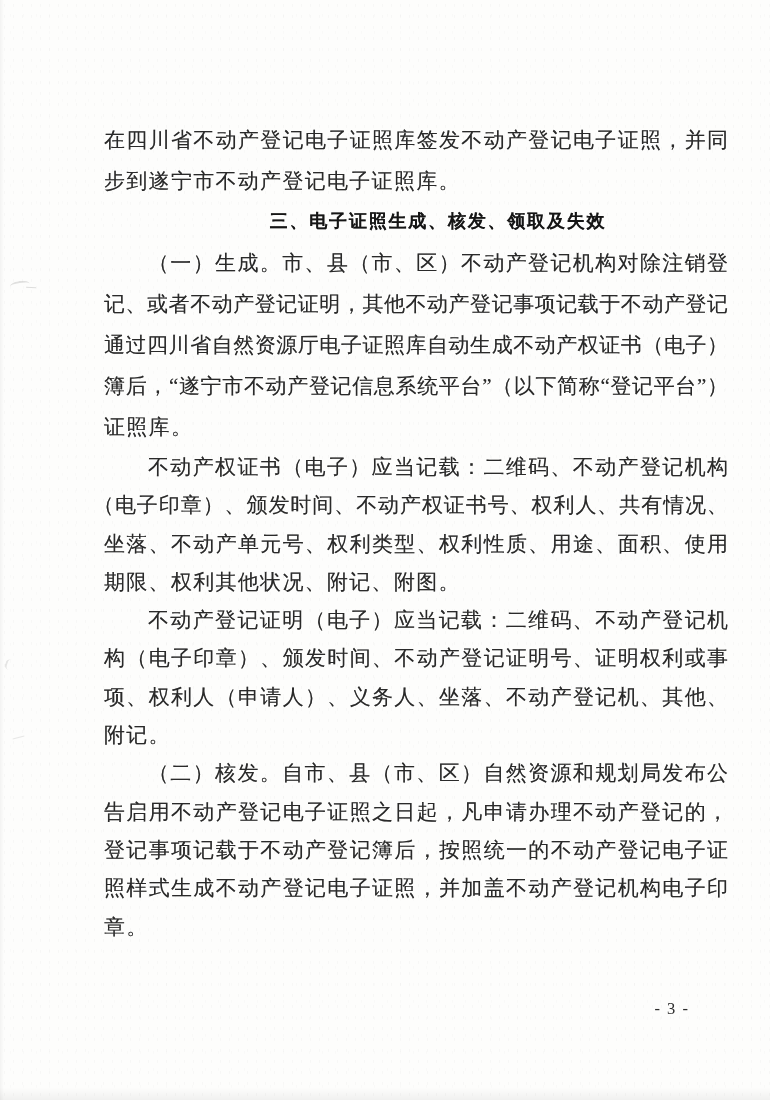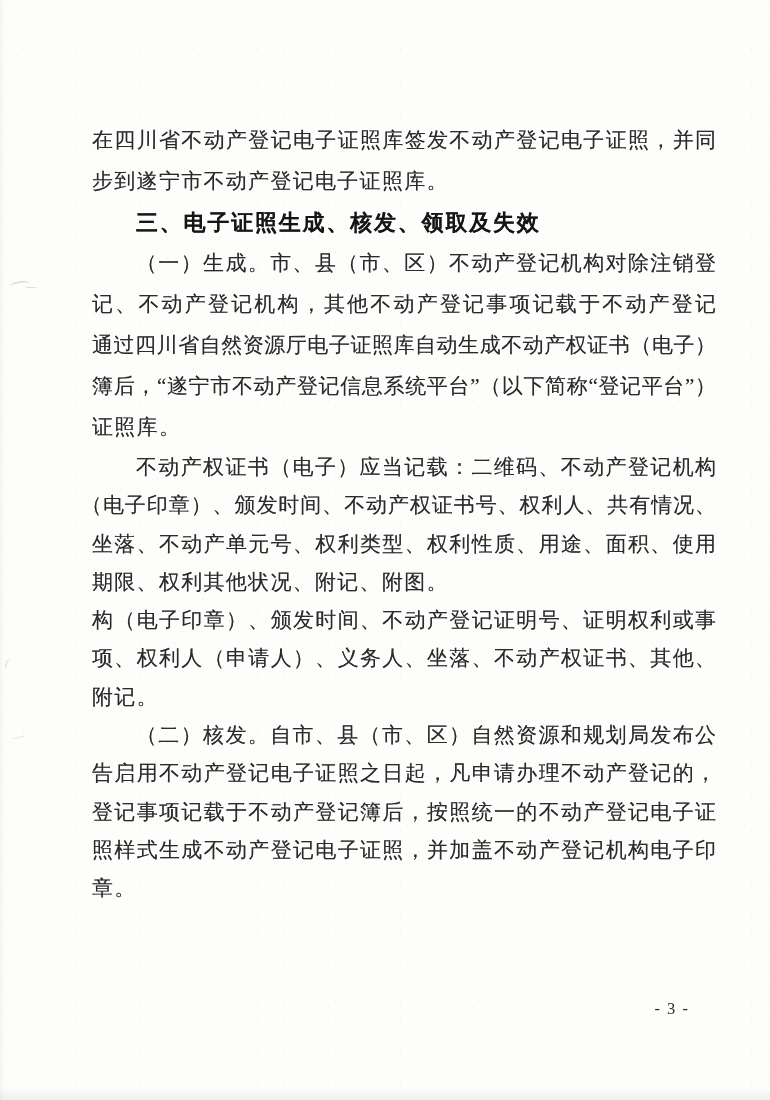--- a/index.html
+++ b/index.html
@@ -16,21 +16,21 @@
     background-image:
       radial-gradient(rgba(90,90,90,0.035) 0.8px, transparent 1px),
       radial-gradient(rgba(120,120,120,0.028) 0.9px, transparent 1px);
     background-size: 9px 11px, 13px 17px;
     background-position: 0 0, 4px 7px;
     font-family: "Liberation Serif", serif;
   }
 
   .doc {
     position: absolute;
-    left: 92px;
+    left: 104px;
     top: 120px;
     width: 624px;
     color: #2a2a2a;
   }
 
   .line {
     font-size: 21px;
     letter-spacing: 1.3px;
     white-space: nowrap;
     text-shadow: 0 0 0.5px rgba(40,40,40,0.45);
@@ -48,26 +48,27 @@
     text-align-last: justify;
     text-justify: inter-character;
   }
 
   .indent { padding-left: 44px; }
 
   
   .hang { margin-left: -11px; width: 635px; }
 
   .heading {
-    font-family: Liberation Sans, sans-serif;
+    font-family: Liberation Mono, monospace;
     font-weight: 700;
     color: #151515;
-    font-size: 22px;
+    font-size: 18px;
     letter-spacing: 1.8px;
     text-shadow: 0 0 0.5px rgba(0,0,0,0.55);
+    text-align: center;
   }
 
   .pagenum {
     position: absolute;
     left: 630px;
     top: 999px;
     width: 84px;
     text-align: center;
     font-size: 16.5px;
     letter-spacing: 1.5px;
@@ -113,30 +114,31 @@
 </head>
 <body>
 
 <div class="page">
 
   <div class="doc">
     <div class="line la j">在四川省不动产登记电子证照库签发不动产登记电子证照，并同</div>
     <div class="line la">步到遂宁市不动产登记电子证照库。</div>
     <div class="line la heading indent">三、电子证照生成、核发、领取及失效</div>
     <div class="line la j indent">（一）生成。市、县（市、区）不动产登记机构对除注销登</div>
-    <div class="line la j">记、不动产登记机构，其他不动产登记事项记载于不动产登记</div>
+    <div class="line la j">记、或者不动产登记证明，其他不动产登记事项记载于不动产登记</div>
     <div class="line la j">通过四川省自然资源厅电子证照库自动生成不动产权证书（电子）</div>
     <div class="line la j">簿后，“遂宁市不动产登记信息系统平台”（以下简称“登记平台”）</div>
     <div class="line la">证照库。</div>
     <div class="line lb j indent">不动产权证书（电子）应当记载：二维码、不动产登记机构</div>
     <div class="line lb j hang">（电子印章）、颁发时间、不动产权证书号、权利人、共有情况、</div>
     <div class="line lb j">坐落、不动产单元号、权利类型、权利性质、用途、面积、使用</div>
     <div class="line lb">期限、权利其他状况、附记、附图。</div>
+    <div class="line lb j indent">不动产登记证明（电子）应当记载：二维码、不动产登记机</div>
     <div class="line lb j">构（电子印章）、颁发时间、不动产登记证明号、证明权利或事</div>
-    <div class="line lb j">项、权利人（申请人）、义务人、坐落、不动产权证书、其他、</div>
+    <div class="line lb j">项、权利人（申请人）、义务人、坐落、不动产登记机、其他、</div>
     <div class="line lb">附记。</div>
     <div class="line lb j indent">（二）核发。自市、县（市、区）自然资源和规划局发布公</div>
     <div class="line lb j">告启用不动产登记电子证照之日起，凡申请办理不动产登记的，</div>
     <div class="line lb j">登记事项记载于不动产登记簿后，按照统一的不动产登记电子证</div>
     <div class="line lb j">照样式生成不动产登记电子证照，并加盖不动产登记机构电子印</div>
     <div class="line lb">章。</div>
   </div>
 
   <div class="pagenum">- 3 -</div>
 

